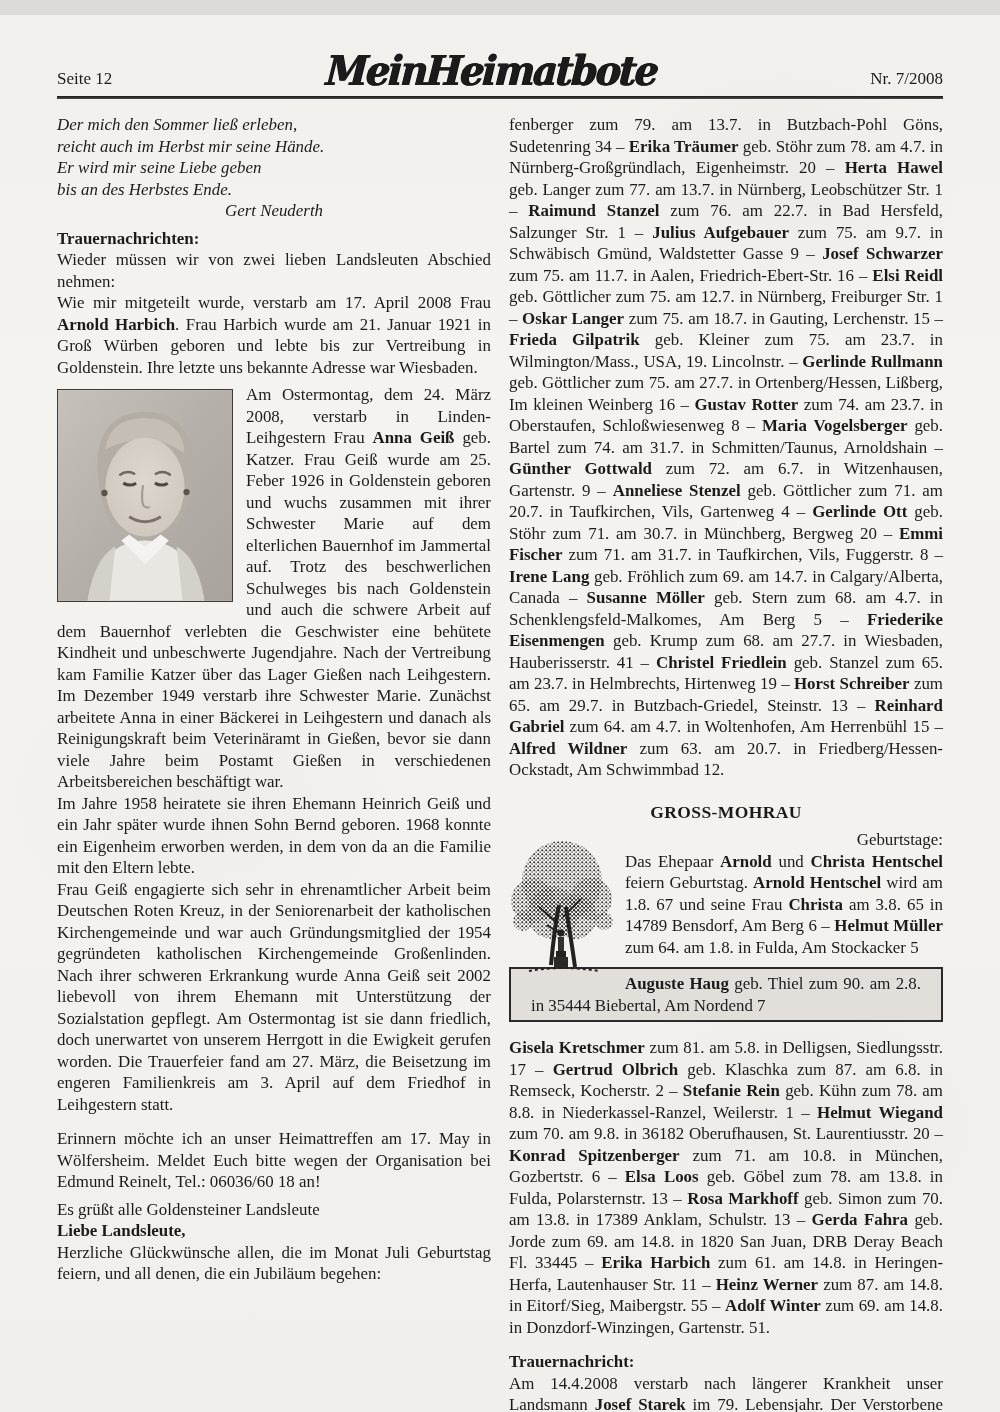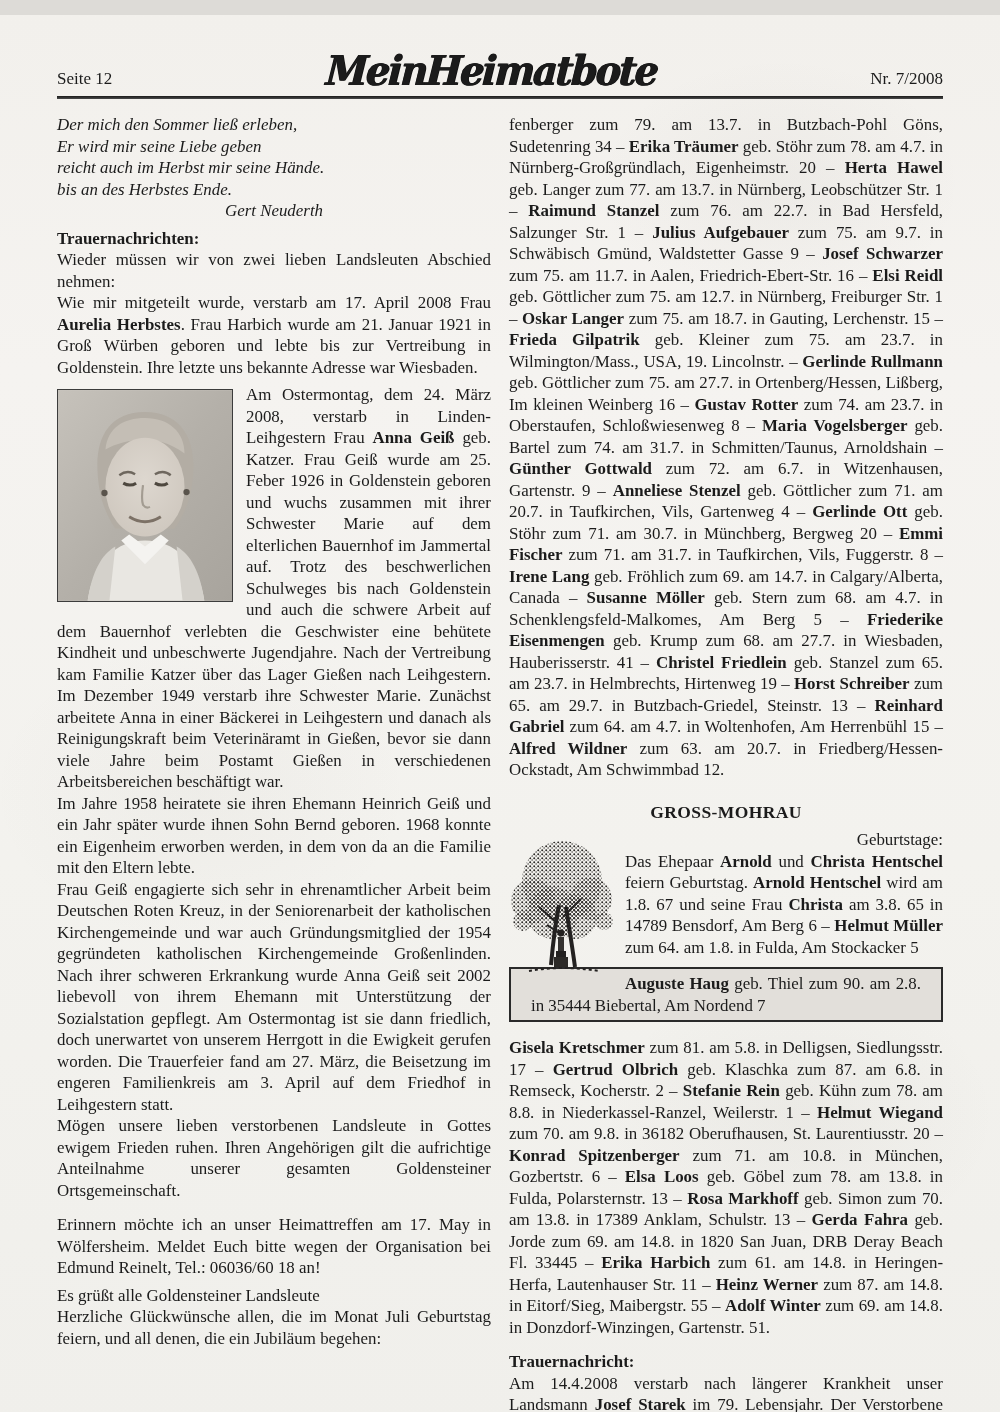--- a/index.html
+++ b/index.html
@@ -70,30 +70,30 @@
     <div class="edge-label">Nr. 7/2008</div>
   </div>
   <div class="header-rule"></div>
 
   <div class="columns">
 
     <div class="col">
 
       <div class="poem">
         <div>Der mich den Sommer ließ erleben,</div>
+        <div>reicht auch im Herbst mir seine Hände.</div>
         <div>Er wird mir seine Liebe geben</div>
-        <div>reicht auch im Herbst mir seine Hände.</div>
         <div>bis an des Herbstes Ende.</div>
       </div>
       <div class="right-it">Gert Neuderth</div>
 
       <div class="gap-s"></div>
       <p class="bold-line">Trauernachrichten:</p>
       <p>Wieder müssen wir von zwei lieben Landsleuten Abschied nehmen:</p>
-      <p><span>Wie mir mitgeteilt wurde, verstarb am 17. April 2008 Frau </span><span class="b">Aurelia Herbstes</span><span>. Frau Harbich wurde am 21. Januar 1921 in Groß Würben geboren und lebte bis zur Vertreibung in Goldenstein. Ihre letzte uns bekannte Adresse war Wiesbaden.</span></p>
+      <p><span>Wie mir mitgeteilt wurde, verstarb am 17. April 2008 Frau </span><span class="b">Arnold Harbich</span><span>. Frau Harbich wurde am 21. Januar 1921 in Groß Würben geboren und lebte bis zur Vertreibung in Goldenstein. Ihre letzte uns bekannte Adresse war Wiesbaden.</span></p>
 
       <div class="gap-s"></div>
       <div>
         <div class="photo-wrap">
           <svg viewBox="0 0 176 213" xmlns="http://www.w3.org/2000/svg">
             <defs>
               <linearGradient id="pbg" x1="0" y1="0" x2="1" y2="1">
                 <stop offset="0" stop-color="#c6c2bb"></stop>
                 <stop offset="0.5" stop-color="#b4b0a9"></stop>
                 <stop offset="1" stop-color="#a8a49d"></stop>
@@ -118,29 +118,29 @@
             <circle cx="130" cy="103" r="3.2" fill="#5a544c"></circle>
             <path d="M30 213 C36 172 60 152 88 152 C116 152 142 172 148 213 Z" fill="#e9e7e2"></path>
             <path d="M64 152 L88 176 L112 152 L104 146 L88 158 L72 146 Z" fill="#f4f3f0"></path>
             <path d="M30 213 C34 184 44 166 58 158 L52 213 Z" fill="#d4d1cb"></path>
             <path d="M148 213 C144 184 134 166 120 158 L126 213 Z" fill="#d4d1cb"></path>
           </svg>
         </div>
         <p><span>Am Ostermontag, dem 24. März 2008, verstarb in Linden-Leihgestern Frau </span><span class="b">Anna Geiß</span><span> geb. Katzer. Frau Geiß wurde am 25. Feber 1926 in Goldenstein geboren und wuchs zusammen mit ihrer Schwester Marie auf dem elterlichen Bauernhof im Jammertal auf. Trotz des beschwerlichen Schulweges bis nach Goldenstein und auch die schwere Arbeit auf dem Bauernhof verlebten die Geschwister eine behütete Kindheit und unbeschwerte Jugendjahre. Nach der Vertreibung kam Familie Katzer über das Lager Gießen nach Leihgestern. Im Dezember 1949 verstarb ihre Schwester Marie. Zunächst arbeitete Anna in einer Bäckerei in Leihgestern und danach als Reinigungskraft beim Veterinäramt in Gießen, bevor sie dann viele Jahre beim Postamt Gießen in verschiedenen Arbeitsbereichen beschäftigt war.</span></p>
         <p>Im Jahre 1958 heiratete sie ihren Ehemann Heinrich Geiß und ein Jahr später wurde ihnen Sohn Bernd geboren. 1968 konnte ein Eigenheim erworben werden, in dem von da an die Familie mit den Eltern lebte.</p>
         <p>Frau Geiß engagierte sich sehr in ehrenamtlicher Arbeit beim Deutschen Roten Kreuz, in der Seniorenarbeit der katholischen Kirchengemeinde und war auch Gründungsmitglied der 1954 gegründeten katholischen Kirchengemeinde Großenlinden. Nach ihrer schweren Erkrankung wurde Anna Geiß seit 2002 liebevoll von ihrem Ehemann mit Unterstützung der Sozialstation gepflegt. Am Ostermontag ist sie dann friedlich, doch unerwartet von unserem Herrgott in die Ewigkeit gerufen worden. Die Trauerfeier fand am 27. März, die Beisetzung im engeren Familienkreis am 3. April auf dem Friedhof in Leihgestern statt.</p>
-        <p>Mögen unsere lieben verstorbenen Landsleute in Gottes ewigem Frieden ruhen. Ihren Angehörigen gilt die aufrichtige Anteilnahme unserer gesamten Goldensteiner Ortsgemeinschaft.</p>
       </div>
 
       <div class="gap-m clear"></div>
       <p>Erinnern möchte ich an unser Heimattreffen am 17. May in Wölfersheim. Meldet Euch bitte wegen der Organisation bei Edmund Reinelt, Tel.: 06036/60 18 an!</p>
 
       <div class="gap-s"></div>
       <p style="text-align:left">Es grüßt alle Goldensteiner Landsleute</p>
 
+      <p class="bold-line" style="text-align:left">Liebe Landsleute,</p>
       <p>Herzliche Glückwünsche allen, die im Monat Juli Geburtstag feiern, und all denen, die ein Jubiläum begehen:</p>
 
     </div>
 
     <div class="col">
 
       <p><span>fenberger zum 79. am 13.7. in Butzbach-Pohl Göns, Sudetenring 34 – </span><span class="b">Erika Träumer</span><span> geb. Stöhr zum 78. am 4.7. in Nürnberg-Großgründlach, Eigenheimstr. 20 – </span><span class="b">Herta Hawel</span><span> geb. Langer zum 77. am 13.7. in Nürnberg, Leobschützer Str. 1 – </span><span class="b">Raimund Stanzel</span><span> zum 76. am 22.7. in Bad Hersfeld, Salzunger Str. 1 – </span><span class="b">Julius Aufgebauer</span><span> zum 75. am 9.7. in Schwäbisch Gmünd, Waldstetter Gasse 9 – </span><span class="b">Josef Schwarzer</span><span> zum 75. am 11.7. in Aalen, Friedrich-Ebert-Str. 16 – </span><span class="b">Elsi Reidl</span><span> geb. Göttlicher zum 75. am 12.7. in Nürnberg, Freiburger Str. 1 – </span><span class="b">Oskar Langer</span><span> zum 75. am 18.7. in Gauting, Lerchenstr. 15 – </span><span class="b">Frieda Gilpatrik</span><span> geb. Kleiner zum 75. am 23.7. in Wilmington/Mass., USA, 19. Lincolnstr. – </span><span class="b">Gerlinde Rullmann</span><span> geb. Göttlicher zum 75. am 27.7. in Ortenberg/Hessen, Lißberg, Im kleinen Weinberg 16 – </span><span class="b">Gustav Rotter</span><span> zum 74. am 23.7. in Oberstaufen, Schloßwiesenweg 8 – </span><span class="b">Maria Vogelsberger</span><span> geb. Bartel zum 74. am 31.7. in Schmitten/Taunus, Arnoldshain – </span><span class="b">Günther Gottwald</span><span> zum 72. am 6.7. in Witzenhausen, Gartenstr. 9 – </span><span class="b">Anneliese Stenzel</span><span> geb. Göttlicher zum 71. am 20.7. in Taufkirchen, Vils, Gartenweg 4 – </span><span class="b">Gerlinde Ott</span><span> geb. Stöhr zum 71. am 30.7. in Münchberg, Bergweg 20 – </span><span class="b">Emmi Fischer</span><span> zum 71. am 31.7. in Taufkirchen, Vils, Fuggerstr. 8 – </span><span class="b">Irene Lang</span><span> geb. Fröhlich zum 69. am 14.7. in Calgary/Alberta, Canada – </span><span class="b">Susanne Möller</span><span> geb. Stern zum 68. am 4.7. in Schenklengsfeld-Malkomes, Am Berg 5 – </span><span class="b">Friederike Eisenmengen</span><span> geb. Krump zum 68. am 27.7. in Wiesbaden, Hauberisserstr. 41 – </span><span class="b">Christel Friedlein</span><span> geb. Stanzel zum 65. am 23.7. in Helmbrechts, Hirtenweg 19 – </span><span class="b">Horst Schreiber</span><span> zum 65. am 29.7. in Butzbach-Griedel, Steinstr. 13 – </span><span class="b">Reinhard Gabriel</span><span> zum 64. am 4.7. in Woltenhofen, Am Herrenbühl 15 – </span><span class="b">Alfred Wildner</span><span> zum 63. am 20.7. in Friedberg/Hessen-Ockstadt, Am Schwimmbad 12.</span></p>
 
       <div class="gap-l"></div>
       <div class="section-heading">GROSS-MOHRAU</div>

